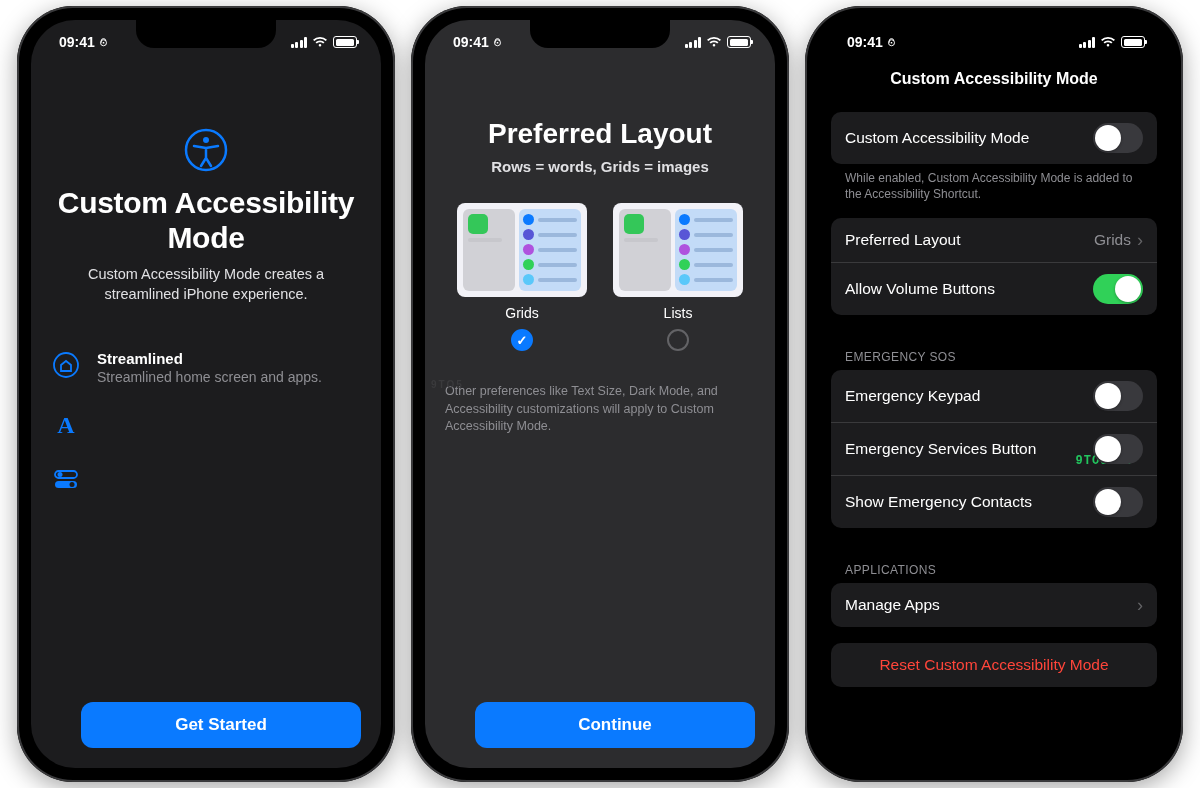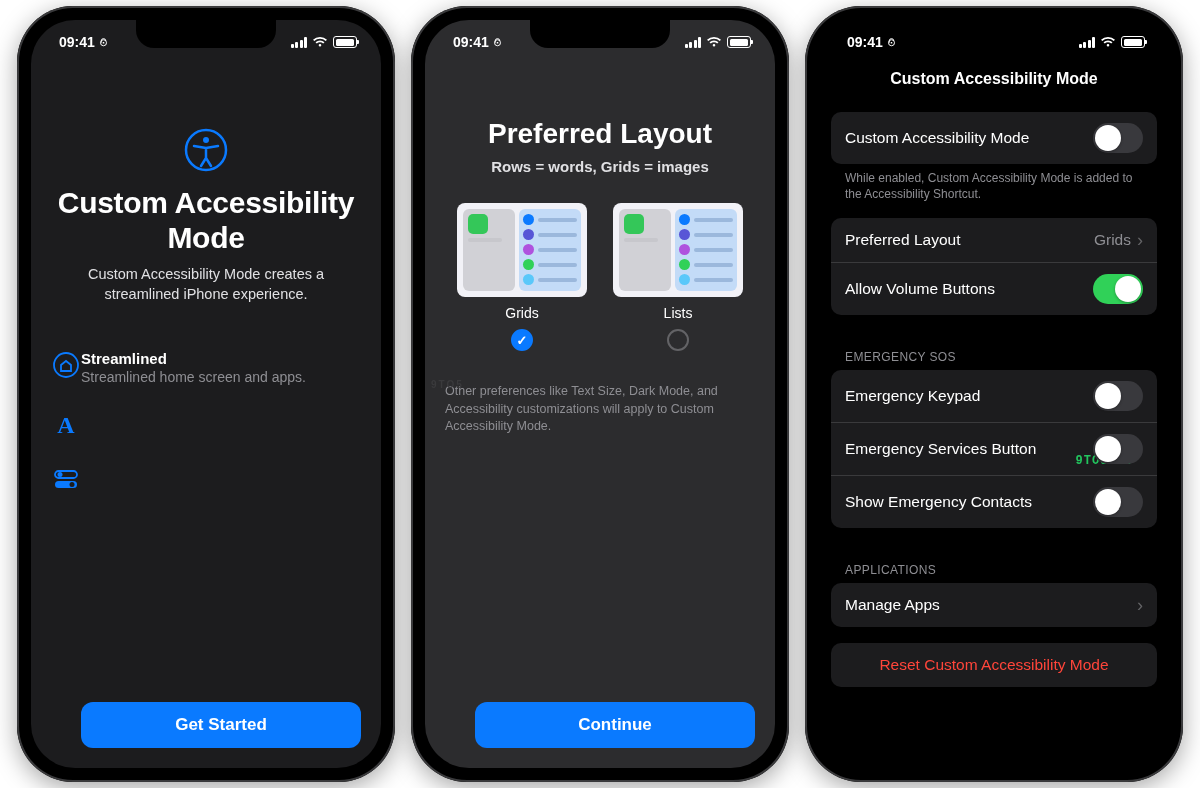--- a/index.html
+++ b/index.html
@@ -64,21 +64,21 @@
   .battery::after { content:""; position:absolute; right:-3px; top:3px; width:2px; height:4px; background:#fff; border-radius:0 1px 1px 0;}
   .battery-fill { position:absolute; left:1.5px; top:1.5px; bottom:1.5px; width:18px; background:#fff; border-radius:1.5px;}
   .lockrot { width:9px; height:12px; }
 
   
   .s1-content { flex:1; display:flex; flex-direction:column; padding: 24px 20px 20px; }
   .hero-icon { width:44px; height:44px; margin: 40px auto 14px; }
   .s1-title { font-size: 30px; font-weight:700; text-align:center; line-height:1.15; letter-spacing:-0.3px;}
   .s1-sub { font-size: 14.5px; text-align:center; color:#e0e0e3; margin-top:10px; line-height:1.35; padding:0 14px;}
   .features { margin-top: 46px; display:flex; flex-direction:column; gap:24px; }
-  .feature { display:flex; align-items:flex-start; }
+  .feature { display:flex; gap:16px; align-items:flex-start; }
   .feature-icon { width:30px; height:30px; flex-shrink:0; display:flex; align-items:center; justify-content:center; }
   .feature-title { font-size:15px; font-weight:600; }
   .feature-desc { font-size:14px; color:#8e8e93; line-height:1.3; margin-top:1px;}
   .primary-btn {
     margin-top:auto;
     background:#0a7aff;
     color:#fff;
     text-align:center;
     font-size:17px;
     font-weight:600;

